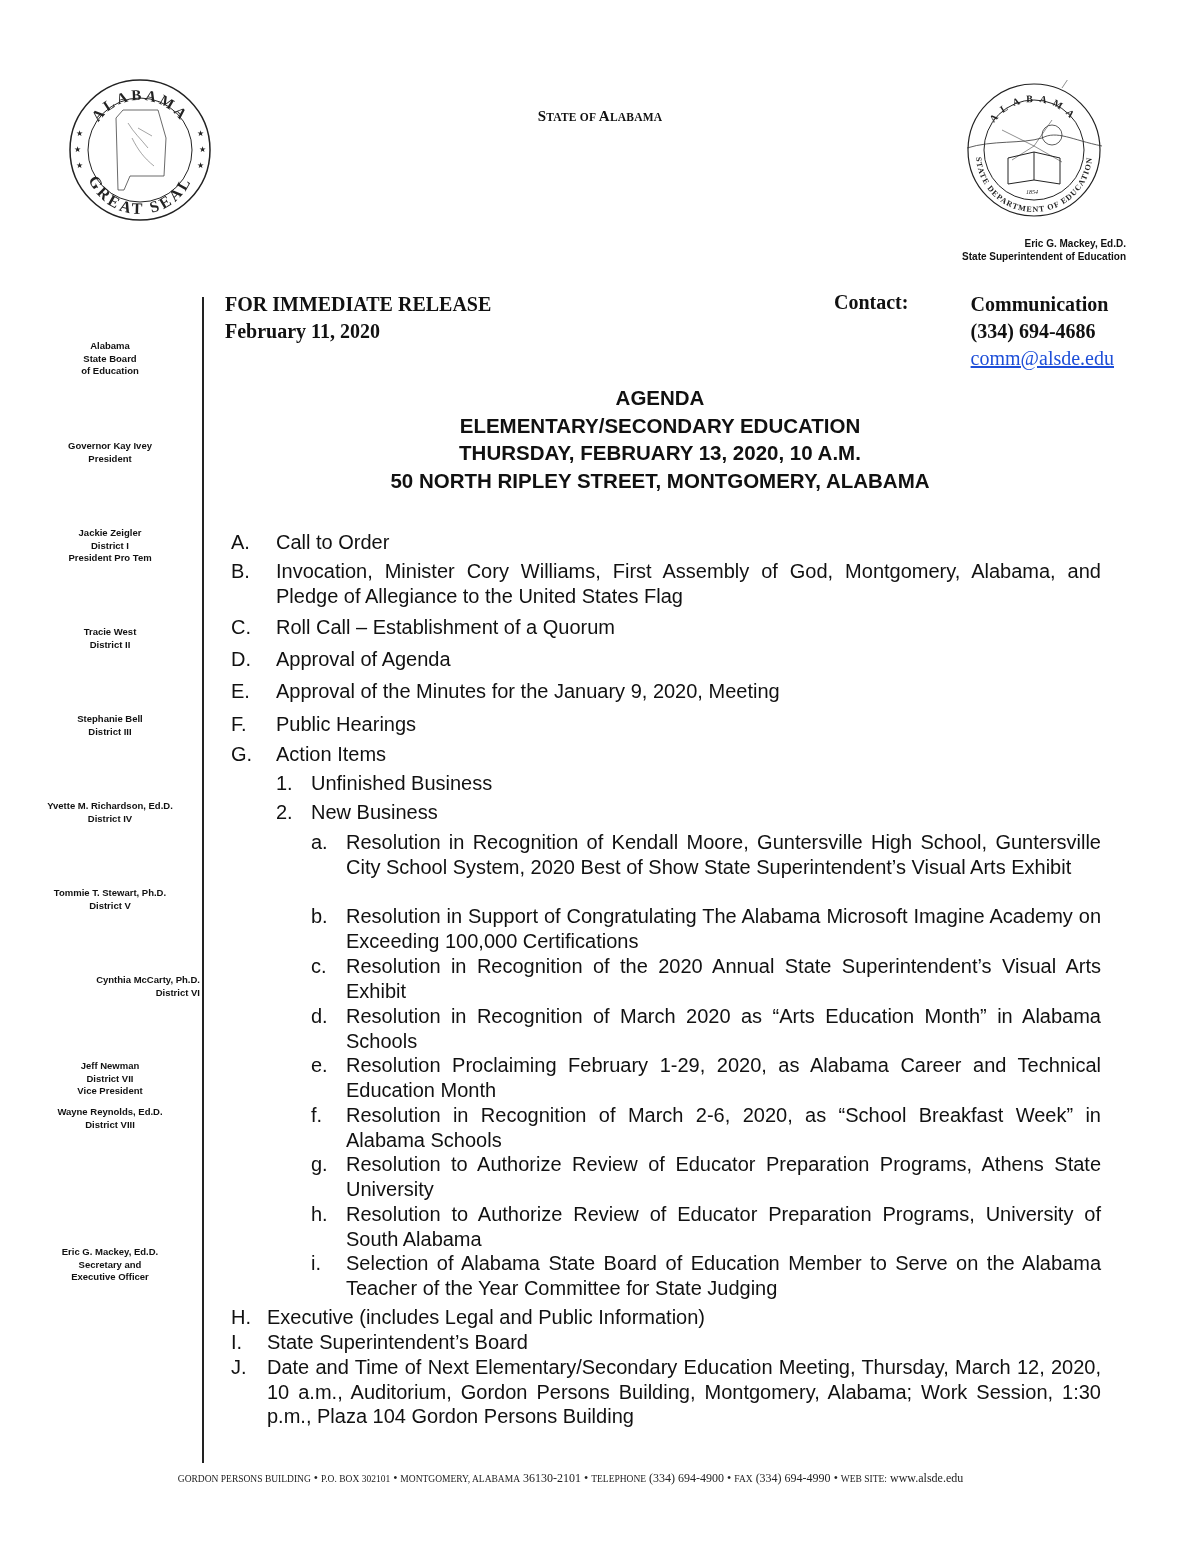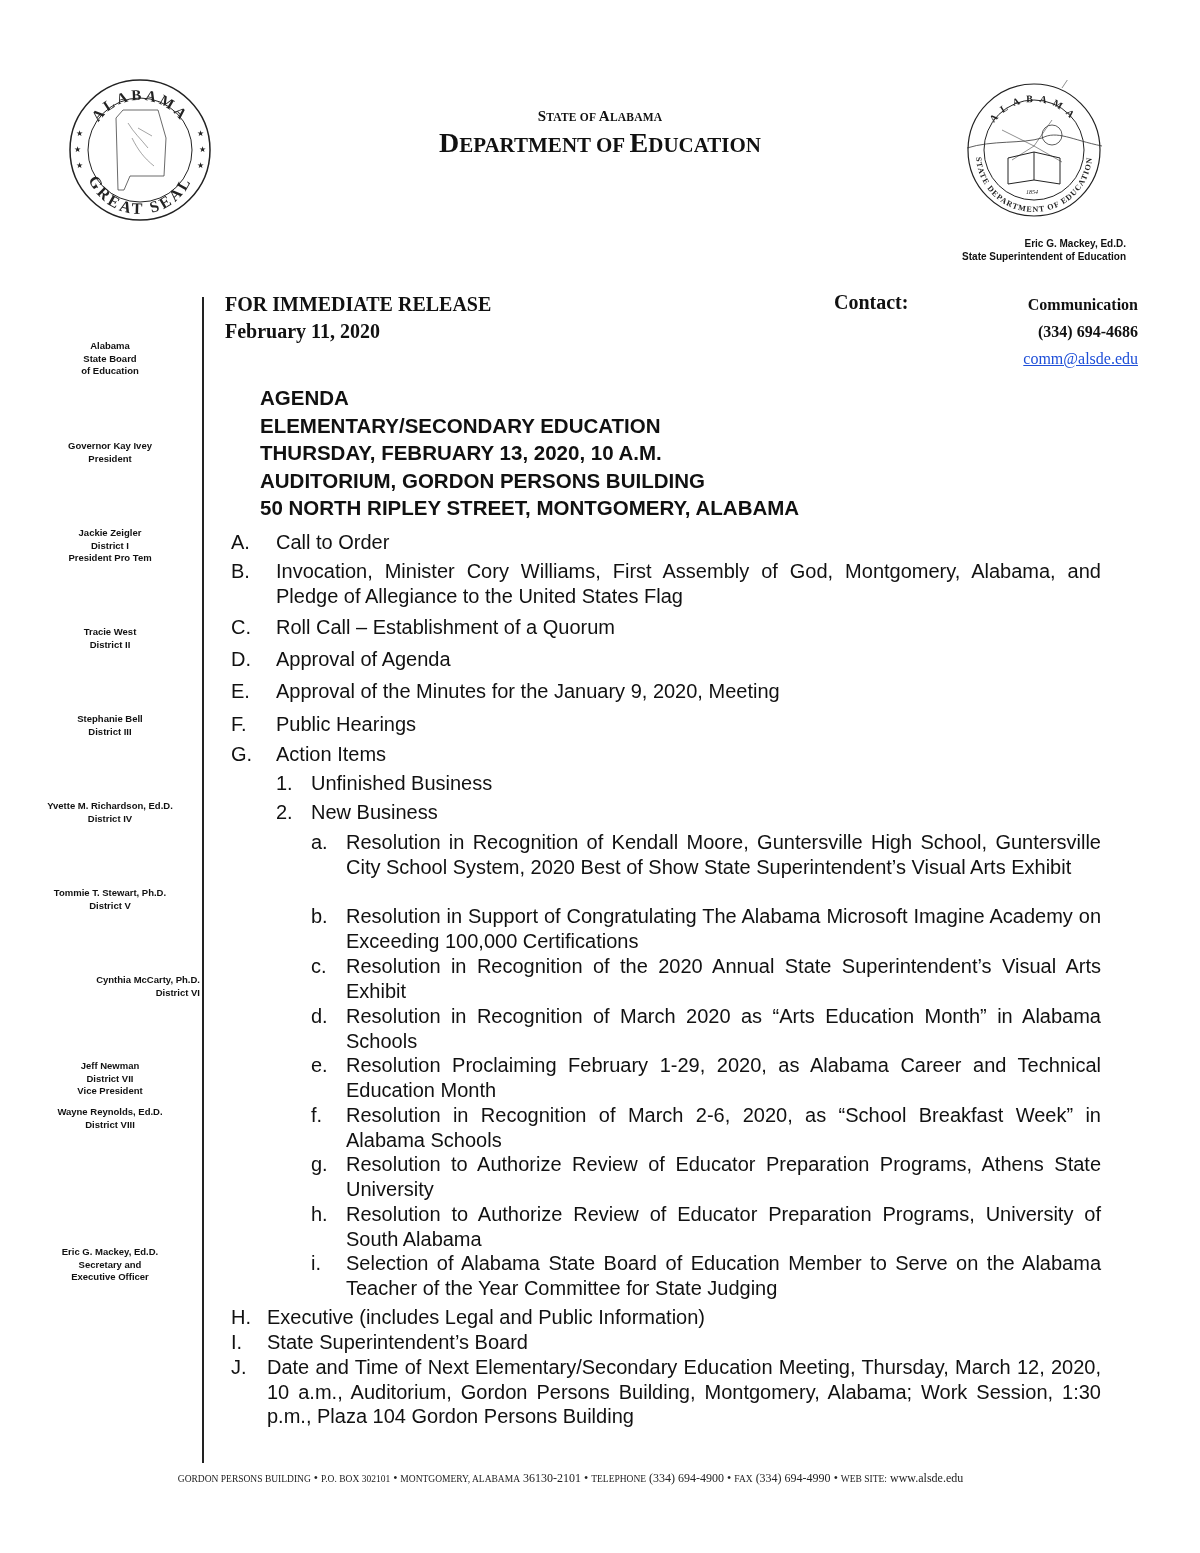--- a/index.html
+++ b/index.html
@@ -19,25 +19,25 @@
 
   .supt { position: absolute; right: 74px; top: 237px; text-align: right; font-size: 10px; font-weight: bold; line-height: 13px; }
 
   .vline { position: absolute; left: 202px; top: 297px; width: 2px; height: 1166px; background: #222; }
 
   .sidebar { position: absolute; left: 20px; top: 0; width: 180px; }
   .member { position: absolute; left: 0; width: 180px; text-align: center; font-size: 9.5px; font-weight: bold; line-height: 12.5px; }
 
   .release { position: absolute; left: 225px; top: 291px; font-family: "Liberation Serif", serif; font-weight: bold; font-size: 20px; line-height: 27px; }
   .contact-label { position: absolute; left: 834px; top: 291px; font-family: "Liberation Serif", serif; font-weight: bold; font-size: 20px; }
-  .contact-block { position: absolute; right: 62px; top: 291px; text-align: right; font-family: "Liberation Serif", serif; font-size: 16px; line-height: 27px; }
+  .contact-block { position: absolute; right: 86px; top: 291px; font-family: "Liberation Serif", serif; font-size: 20px; line-height: 27px; }
   .contact-block .b { font-weight: bold; }
   .contact-block a { color: #1d4ed8; text-decoration: underline; font-weight: normal; }
 
-  .agenda-head { position: absolute; left: 260px; top: 384px; width: 800px; text-align: left; font-weight: bold; font-size: 20.5px; line-height: 27.5px; }
+  .agenda-head { position: absolute; left: 260px; top: 384px; width: 800px; text-align: center; font-weight: bold; font-size: 20.5px; line-height: 27.5px; }
 
   .agenda { position: absolute; left: 231px; top: 530px; width: 870px; font-size: 20px; }
   .item { position: absolute; left: 0; width: 870px; line-height: 24.5px; }
   .item .lbl { position: absolute; left: 0; top: 0; }
   .item .txt { display: block; margin-left: 45px; text-align: justify; }
   .item.tight .txt { margin-left: 36px; }
   .sub { position: absolute; left: 45px; width: 825px; line-height: 24.5px; }
   .sub .lbl { position: absolute; left: 0; top: 0; }
   .sub .txt { display: block; margin-left: 35px; }
   .subsub { position: absolute; left: 80px; width: 790px; line-height: 24.5px; }
@@ -72,23 +72,20 @@
     <text x="129" y="58" font-size="8" fill="#222">★</text>
     <text x="131" y="74" font-size="8" fill="#222">★</text>
     <text x="129" y="90" font-size="8" fill="#222">★</text>
   </svg>
 </div>
 
 <div class="header-center">
   <div class="state-line">
     <span class="big">S</span><span class="sm">TATE OF </span><span class="big">A</span><span class="sm">LABAMA</span>
   </div>
-  <div class="dept-line">
-    <span>D</span><span class="sm">EPARTMENT OF </span><span>E</span><span class="sm">DUCATION</span>
-  </div>
 </div>
 
 <div class="seal seal-right">
   <svg width="144" height="140" viewBox="0 0 144 140">
     <circle cx="72" cy="70" r="66" fill="none" stroke="#222" stroke-width="1.2"></circle>
     <circle cx="72" cy="70" r="50" fill="none" stroke="#222" stroke-width="1"></circle>
     <defs>
       <path id="topArcR" d="M 24 70 A 48 48 0 0 1 120 70"></path>
       <path id="botArcR" d="M 14 74 A 58 58 0 0 0 130 74"></path>
     </defs>
@@ -173,21 +170,20 @@
 <div class="contact-block">
   <div class="b">Communication</div>
   <div class="b">(334) 694-4686</div>
   <div><a href="mailto:comm@alsde.edu">comm@alsde.edu</a></div>
 </div>
 
 <div class="agenda-head">
   <div>AGENDA</div>
   <div>ELEMENTARY/SECONDARY EDUCATION</div>
   <div>THURSDAY, FEBRUARY 13, 2020, 10 A.M.</div>
-  <div>AUDITORIUM, GORDON PERSONS BUILDING</div>
   <div>50 NORTH RIPLEY STREET, MONTGOMERY, ALABAMA</div>
 </div>
 
 <div class="agenda">
   <div class="item" style="top:0px;">
     <span class="lbl">A.</span>
       <span class="txt">Call to Order</span>
   </div>
   <div class="item" style="top:29px;">
     <span class="lbl">B.</span>

